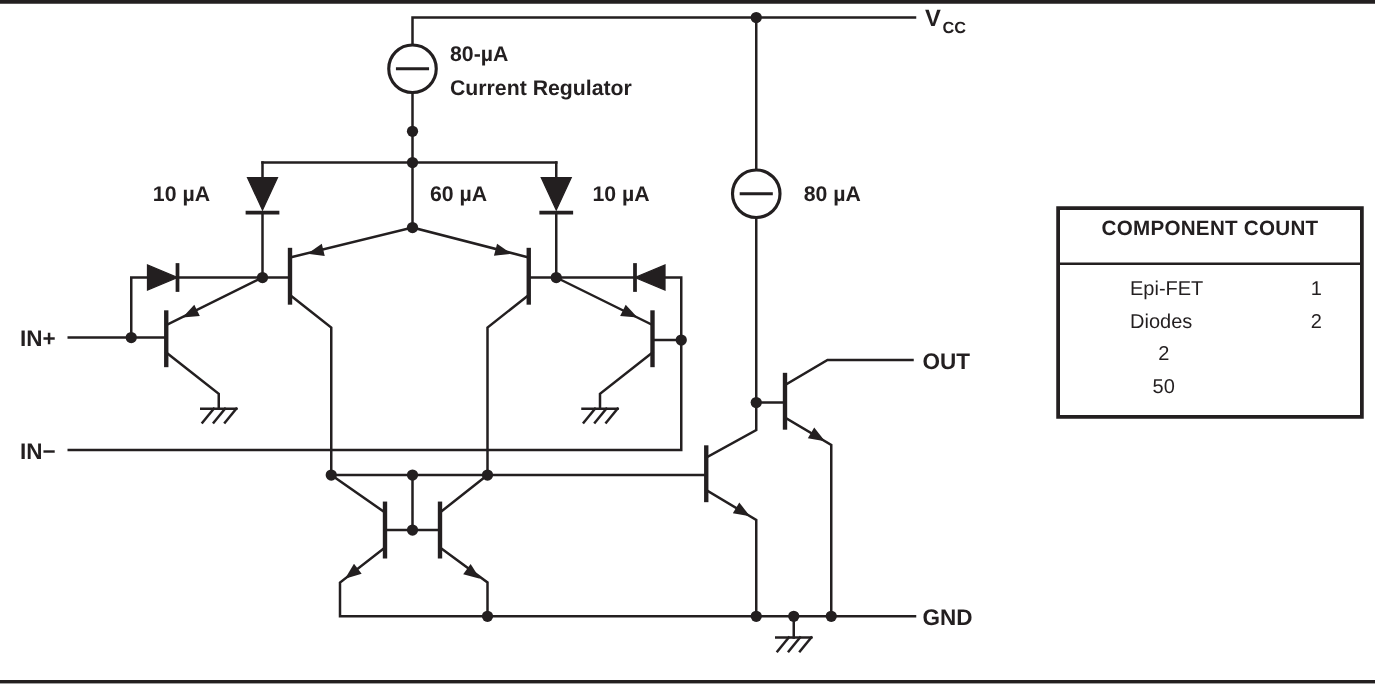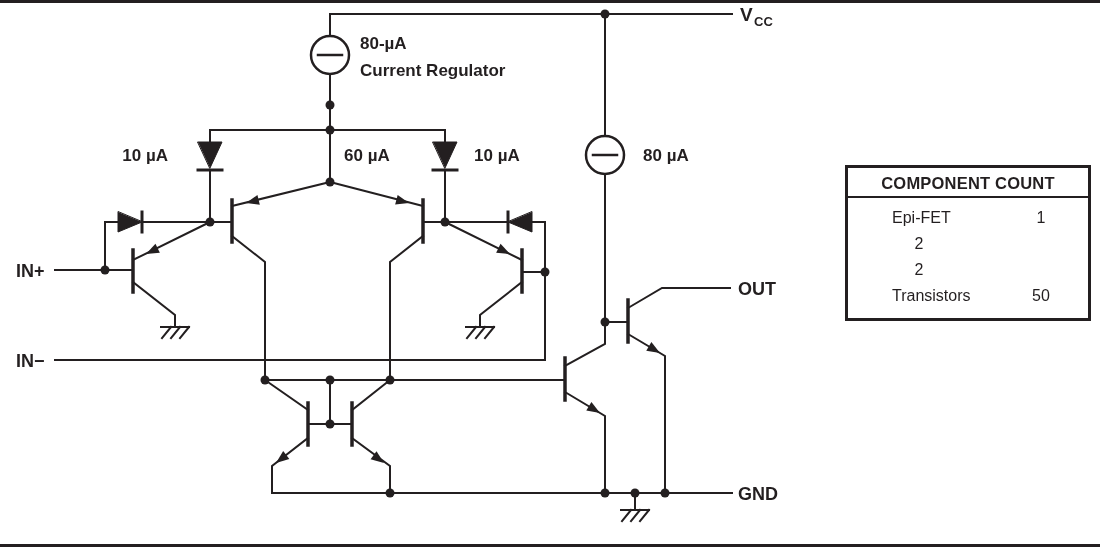--- a/index.html
+++ b/index.html
@@ -19,25 +19,25 @@
   .port{font-weight:bold;font-size:18px;}
   .port-sub{font-weight:bold;font-size:13px;}
   .current{font-weight:bold;font-size:17px;}
   .component-table{
     position:absolute;left:845px;top:165px;width:246px;
     border:3px solid #231f20;background:#ffffff;color:#231f20;
     box-sizing:border-box;
   }
   .table-header{
     font-weight:bold;font-size:16.5px;text-align:center;
-    padding:6px 4px 3px;border-bottom:2.5px solid #231f20;
+    padding:6px 4px 17px;border-bottom:2.5px solid #231f20;
     letter-spacing:0.2px;
   }
   .table-body{padding:7px 0 9px;}
-  .table-row{display:flex;font-size:16px;line-height:26px;padding-left:44px;}
+  .table-row{display:flex;font-size:16px;line-height:26px;padding-left:56px;}
   .row-name{width:122px;}
   .row-count{width:54px;text-align:center;}
 </style>
 </head>
 <body>
 
 <div id="figure">
 
   <div class="figure-border" id="figure-border-top"></div>
   <div class="figure-border" id="figure-border-bottom"></div>
@@ -173,25 +173,25 @@
 
   
   <div class="component-table">
     <div class="table-header">COMPONENT COUNT</div>
     <div class="table-body">
       <div class="table-row">
         <span class="row-name">Epi-FET</span>
         <span class="row-count">1</span>
       </div>
       <div class="table-row">
+        <span class="row-name">Diodes</span>
         <span class="row-count">2</span>
       </div>
       <div class="table-row">
         <span class="row-count">2</span>
       </div>
       <div class="table-row">
-        <span class="row-name">Transistors</span>
         <span class="row-count">50</span>
       </div>
     </div>
   </div>
 
 </div>
 
 </body></html>

